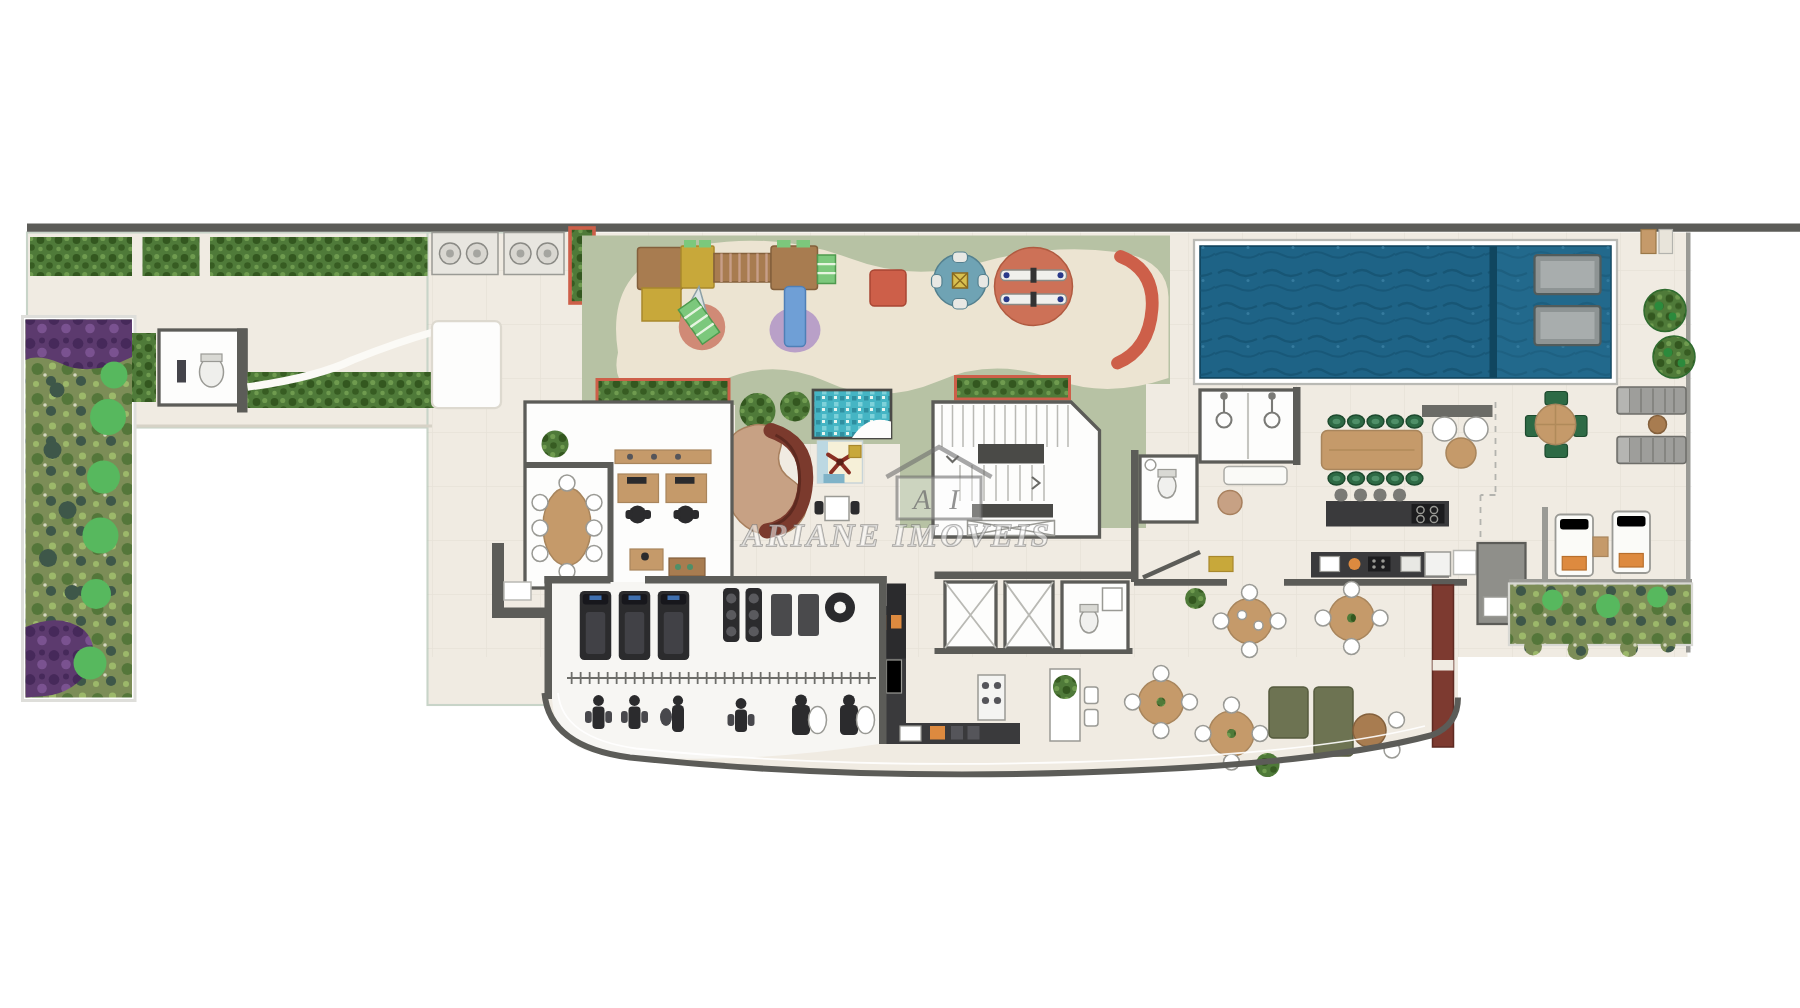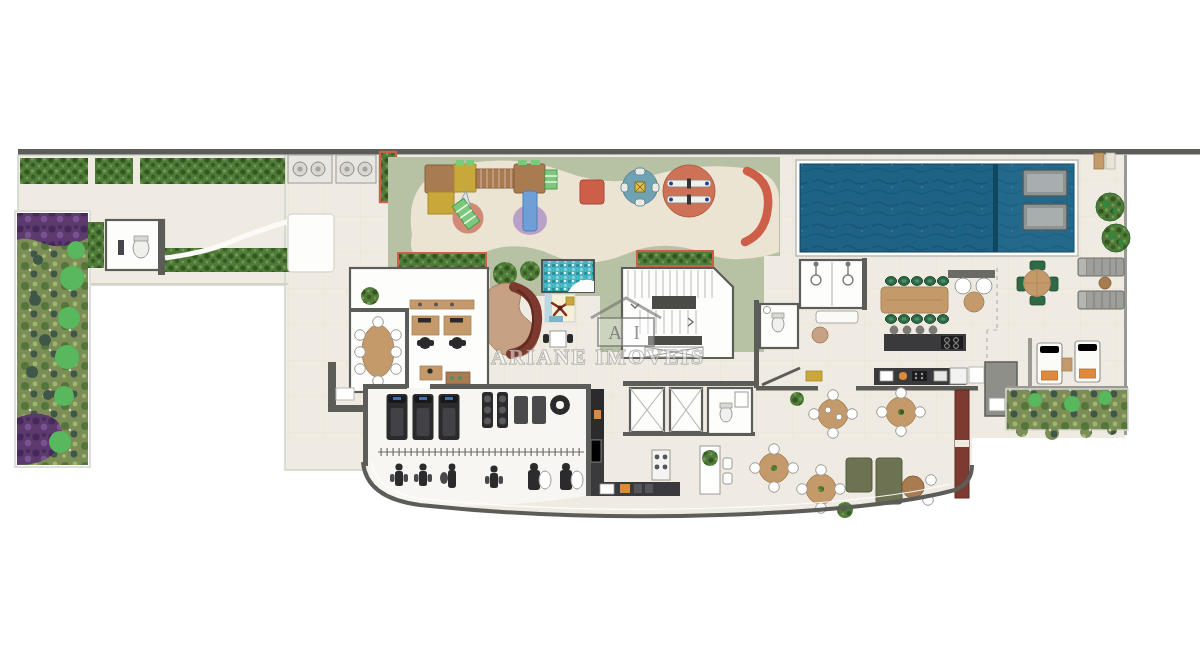--- a/index.html
+++ b/index.html
@@ -1,18 +1,18 @@
 <!DOCTYPE html>
 <html style="--floor: #f0ebe2; --floor-edge: #c8d4c8; --room-white: #fdfdfc; --wall-dark: #5c5c58; --wall-mid: #9a9a95; --grass: #b7c2a4; --path-cream: #ece4d2; --hedge-green: #4f7a39; --hedge-dark: #33571f; --garden-green: #7c8d57; --garden-dark: #54763a; --garden-purple: #5c3a6e; --garden-purple-dark: #46295a; --palm-green: #57b85e; --pool-water: #1e6386; --pool-water-dark: #14506e; --pool-shelf: #2e7ba0; --mosaic-teal: #45b5c4; --accent-red: #cd5f49; --wood: #a87c50; --wood-light: #c59a6a; --play-yellow: #c8a83a; --play-blue: #6fa3b4; --play-pink: #d08a76; --play-purple: #b9a0c8; --slide-blue: #6f9fd6; --mat-green: #7cc87c; --chair-green: #2e6a45; --sofa-olive: #6d7352; --sofa-maroon: #7b3a2d; --sofa-tan: #c7a184; --counter-dark: #3a3a3c; --equip-dark: #2b2b2d; --lounger-gray: #9e9e9b; --towel-orange: #dd8a3f; --maroon-wall: #7d3a30; --watermark-fill: rgba(255,255,255,0.50); --watermark-stroke: rgba(110,110,110,0.60);"><head>
 <meta charset="utf-8">
 <style>
   :root{ --page-bg:#ffffff; }
   html,body{margin:0;padding:0;background:var(--page-bg);}
   .stage{position:relative;width:1200px;height:672px;background:var(--page-bg);overflow:hidden;
-         font-family:"Liberation Sans",sans-serif;}
+         font-family:"Liberation Sans",sans-serif;font-style:italic;}
   svg{display:block;}
   
   .ffloor{fill:var(--floor);}
   .fgrass{fill:var(--grass);}       .fcream{fill:var(--path-cream);}
   .fwall{fill:var(--wall-dark);}    .fwm{fill:var(--wall-mid);}
   .fwood{fill:var(--wood);}         .fwoodl{fill:var(--wood-light);}
   .fdark{fill:var(--equip-dark);}    .folive{fill:var(--sofa-olive);}.fcoral{fill:var(--accent-red);}
   .fyellow{fill:var(--play-yellow);}
   .sroom{fill:var(--room-white);stroke:var(--wall-dark);stroke-width:2.2;}
   .schair{fill:#ffffff;stroke:#9a9a95;stroke-width:1;}

